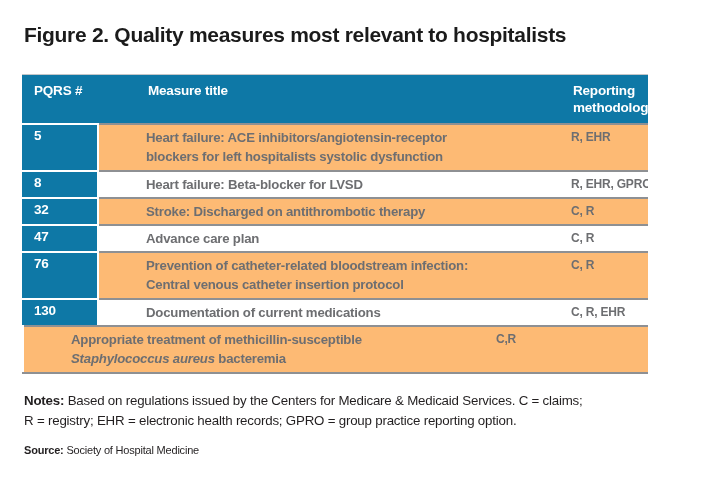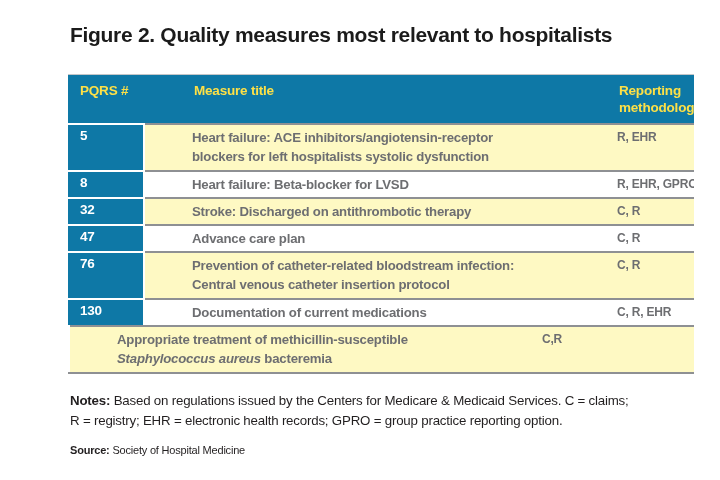--- a/index.html
+++ b/index.html
@@ -4,21 +4,20 @@
 <style>
   * { margin: 0; padding: 0; box-sizing: border-box; }
   html, body { background: #ffffff; }
   .page {
     position: relative;
     width: 648px;
     height: 480px;
     background: #ffffff;
     font-family: "Liberation Sans", sans-serif;
     overflow: hidden;
-    margin-left: 46px;
   }
   .fig-title {
     position: absolute;
     left: 24px;
     top: 23px;
     font-size: 21px;
     font-weight: 700;
     letter-spacing: -0.3px;
     color: #1b1b1b;
     white-space: nowrap;
@@ -29,21 +28,21 @@
     top: 74px;
     width: 667px;
     border-top: 1px solid #c3c6c8;
     border-right: 1px solid #c3c6c8;
     border-bottom: 2px solid #8e9093;
   }
   .row-header {
     display: flex;
     height: 48px;
     background: #0e78a6;
-    color: #fde047;
+    color: #ffffff;
     font-weight: 700;
     font-size: 13.5px;
     line-height: 17px;
     letter-spacing: -0.2px;
   }
   .h-num   { width: 77px;  padding: 7px 0 0 12px; }
   .h-meas  { width: 474px; padding: 7px 0 0 49px; }
   .h-rep   { flex: 1;      padding: 7px 0 0 0; white-space: pre-line; }
   .row {
     display: flex;
@@ -60,21 +59,21 @@
     padding: 3px 0 0 12px;
     letter-spacing: -0.2px;
   }
   .cell-body {
     flex: 1;
     display: flex;
     margin-left: 2px;          
     box-shadow: 0 -2px 0 0 #8e9093;  
     padding: 3px 0 3px 0;
   }
-  .cell-body.shaded { background: #fef9c3; }
+  .cell-body.shaded { background: #fdba74; }
   .cell-body.plain  { background: #ffffff; }
   .cell-meas {
     width: 472px;
     padding-left: 47px;
     color: #6d6e71;
     font-weight: 700;
     font-size: 13.2px;
     line-height: 19px;
     letter-spacing: -0.2px;
   }

